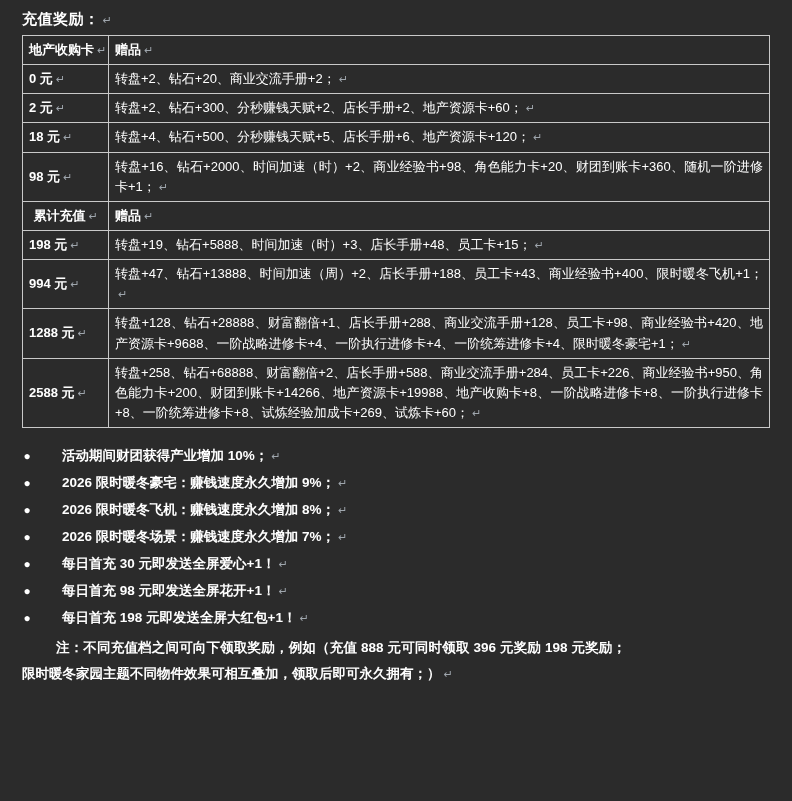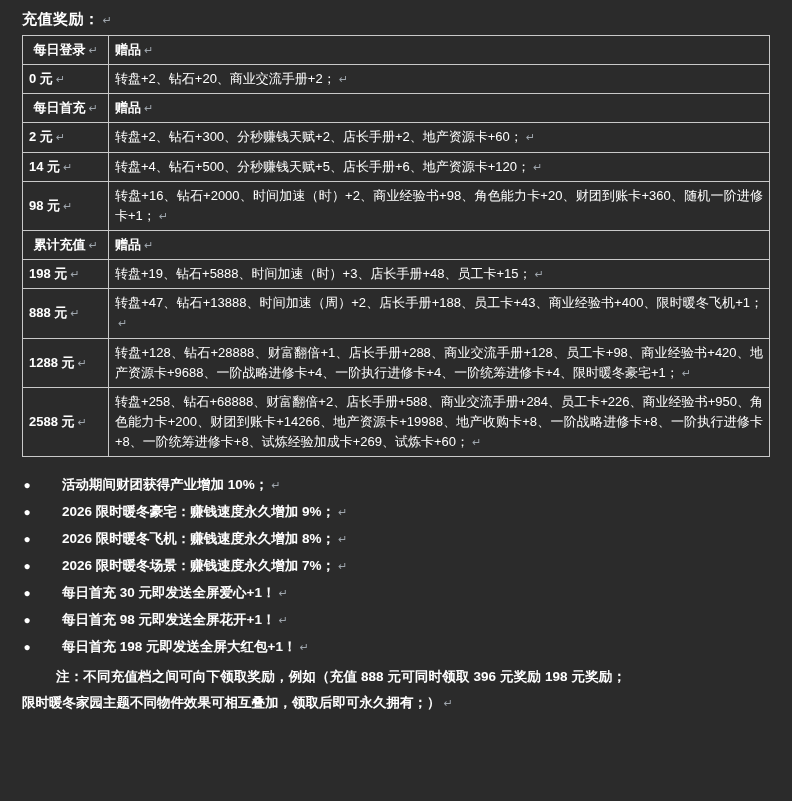--- a/index.html
+++ b/index.html
@@ -113,41 +113,37 @@
   </div>
 
   <table class="reward-table">
     <colgroup>
         <col style="width:86px">
         <col>
       </colgroup>
     <tbody>
 
       <tr>
-        <td class="tier center hdr"><span>每日登录</span><span class="pilcrow">↵</span></td>
+        <td class="tier center hdr"><span>地产收购卡</span><span class="pilcrow">↵</span></td>
         <td class="hdr"><span>赠品</span><span class="pilcrow">↵</span></td>
       </tr>
 
       <tr>
         <td class="tier"><span>0 元</span><span class="pilcrow">↵</span></td>
         <td class="reward"><span>转盘+2、钻石+20、商业交流手册+2；</span><span class="pilcrow">↵</span></td>
       </tr>
 
-      <tr>
-        <td class="tier center hdr"><span>每日首充</span><span class="pilcrow">↵</span></td>
-        <td class="hdr"><span>赠品</span><span class="pilcrow">↵</span></td>
-      </tr>
 
       <tr>
         <td class="tier"><span>2 元</span><span class="pilcrow">↵</span></td>
         <td class="reward"><span>转盘+2、钻石+300、分秒赚钱天赋+2、店长手册+2、地产资源卡+60；</span><span class="pilcrow">↵</span></td>
       </tr>
 
       <tr>
-        <td class="tier"><span>14 元</span><span class="pilcrow">↵</span></td>
+        <td class="tier"><span>18 元</span><span class="pilcrow">↵</span></td>
         <td class="reward"><span>转盘+4、钻石+500、分秒赚钱天赋+5、店长手册+6、地产资源卡+120；</span><span class="pilcrow">↵</span></td>
       </tr>
 
 
       <tr>
         <td class="tier bottom-align"><span>98 元</span><span class="pilcrow">↵</span></td>
         <td class="reward"><span>转盘+16、钻石+2000、时间加速（时）+2、商业经验书+98、角色能力卡+20、财团到账卡+360、随机一阶进修卡+1；</span><span class="pilcrow">↵</span></td>
       </tr>
 
       <tr>
@@ -155,21 +151,21 @@
         <td class="hdr"><span>赠品</span><span class="pilcrow">↵</span></td>
       </tr>
 
       <tr>
         <td class="tier"><span>198 元</span><span class="pilcrow">↵</span></td>
         <td class="reward"><span>转盘+19、钻石+5888、时间加速（时）+3、店长手册+48、员工卡+15；</span><span class="pilcrow">↵</span></td>
       </tr>
 
 
       <tr>
-        <td class="tier bottom-align"><span>888 元</span><span class="pilcrow">↵</span></td>
+        <td class="tier bottom-align"><span>994 元</span><span class="pilcrow">↵</span></td>
         <td class="reward"><span>转盘+47、钻石+13888、时间加速（周）+2、店长手册+188、员工卡+43、商业经验书+400、限时暖冬飞机+1；</span><span class="pilcrow">↵</span></td>
       </tr>
 
       <tr>
         <td class="tier bottom-align"><span>1288 元</span><span class="pilcrow">↵</span></td>
         <td class="reward"><span>转盘+128、钻石+28888、财富翻倍+1、店长手册+288、商业交流手册+128、员工卡+98、商业经验书+420、地产资源卡+9688、一阶战略进修卡+4、一阶执行进修卡+4、一阶统筹进修卡+4、限时暖冬豪宅+1；</span><span class="pilcrow">↵</span></td>
       </tr>
 
       <tr>
         <td class="tier bottom-align"><span>2588 元</span><span class="pilcrow">↵</span></td>

